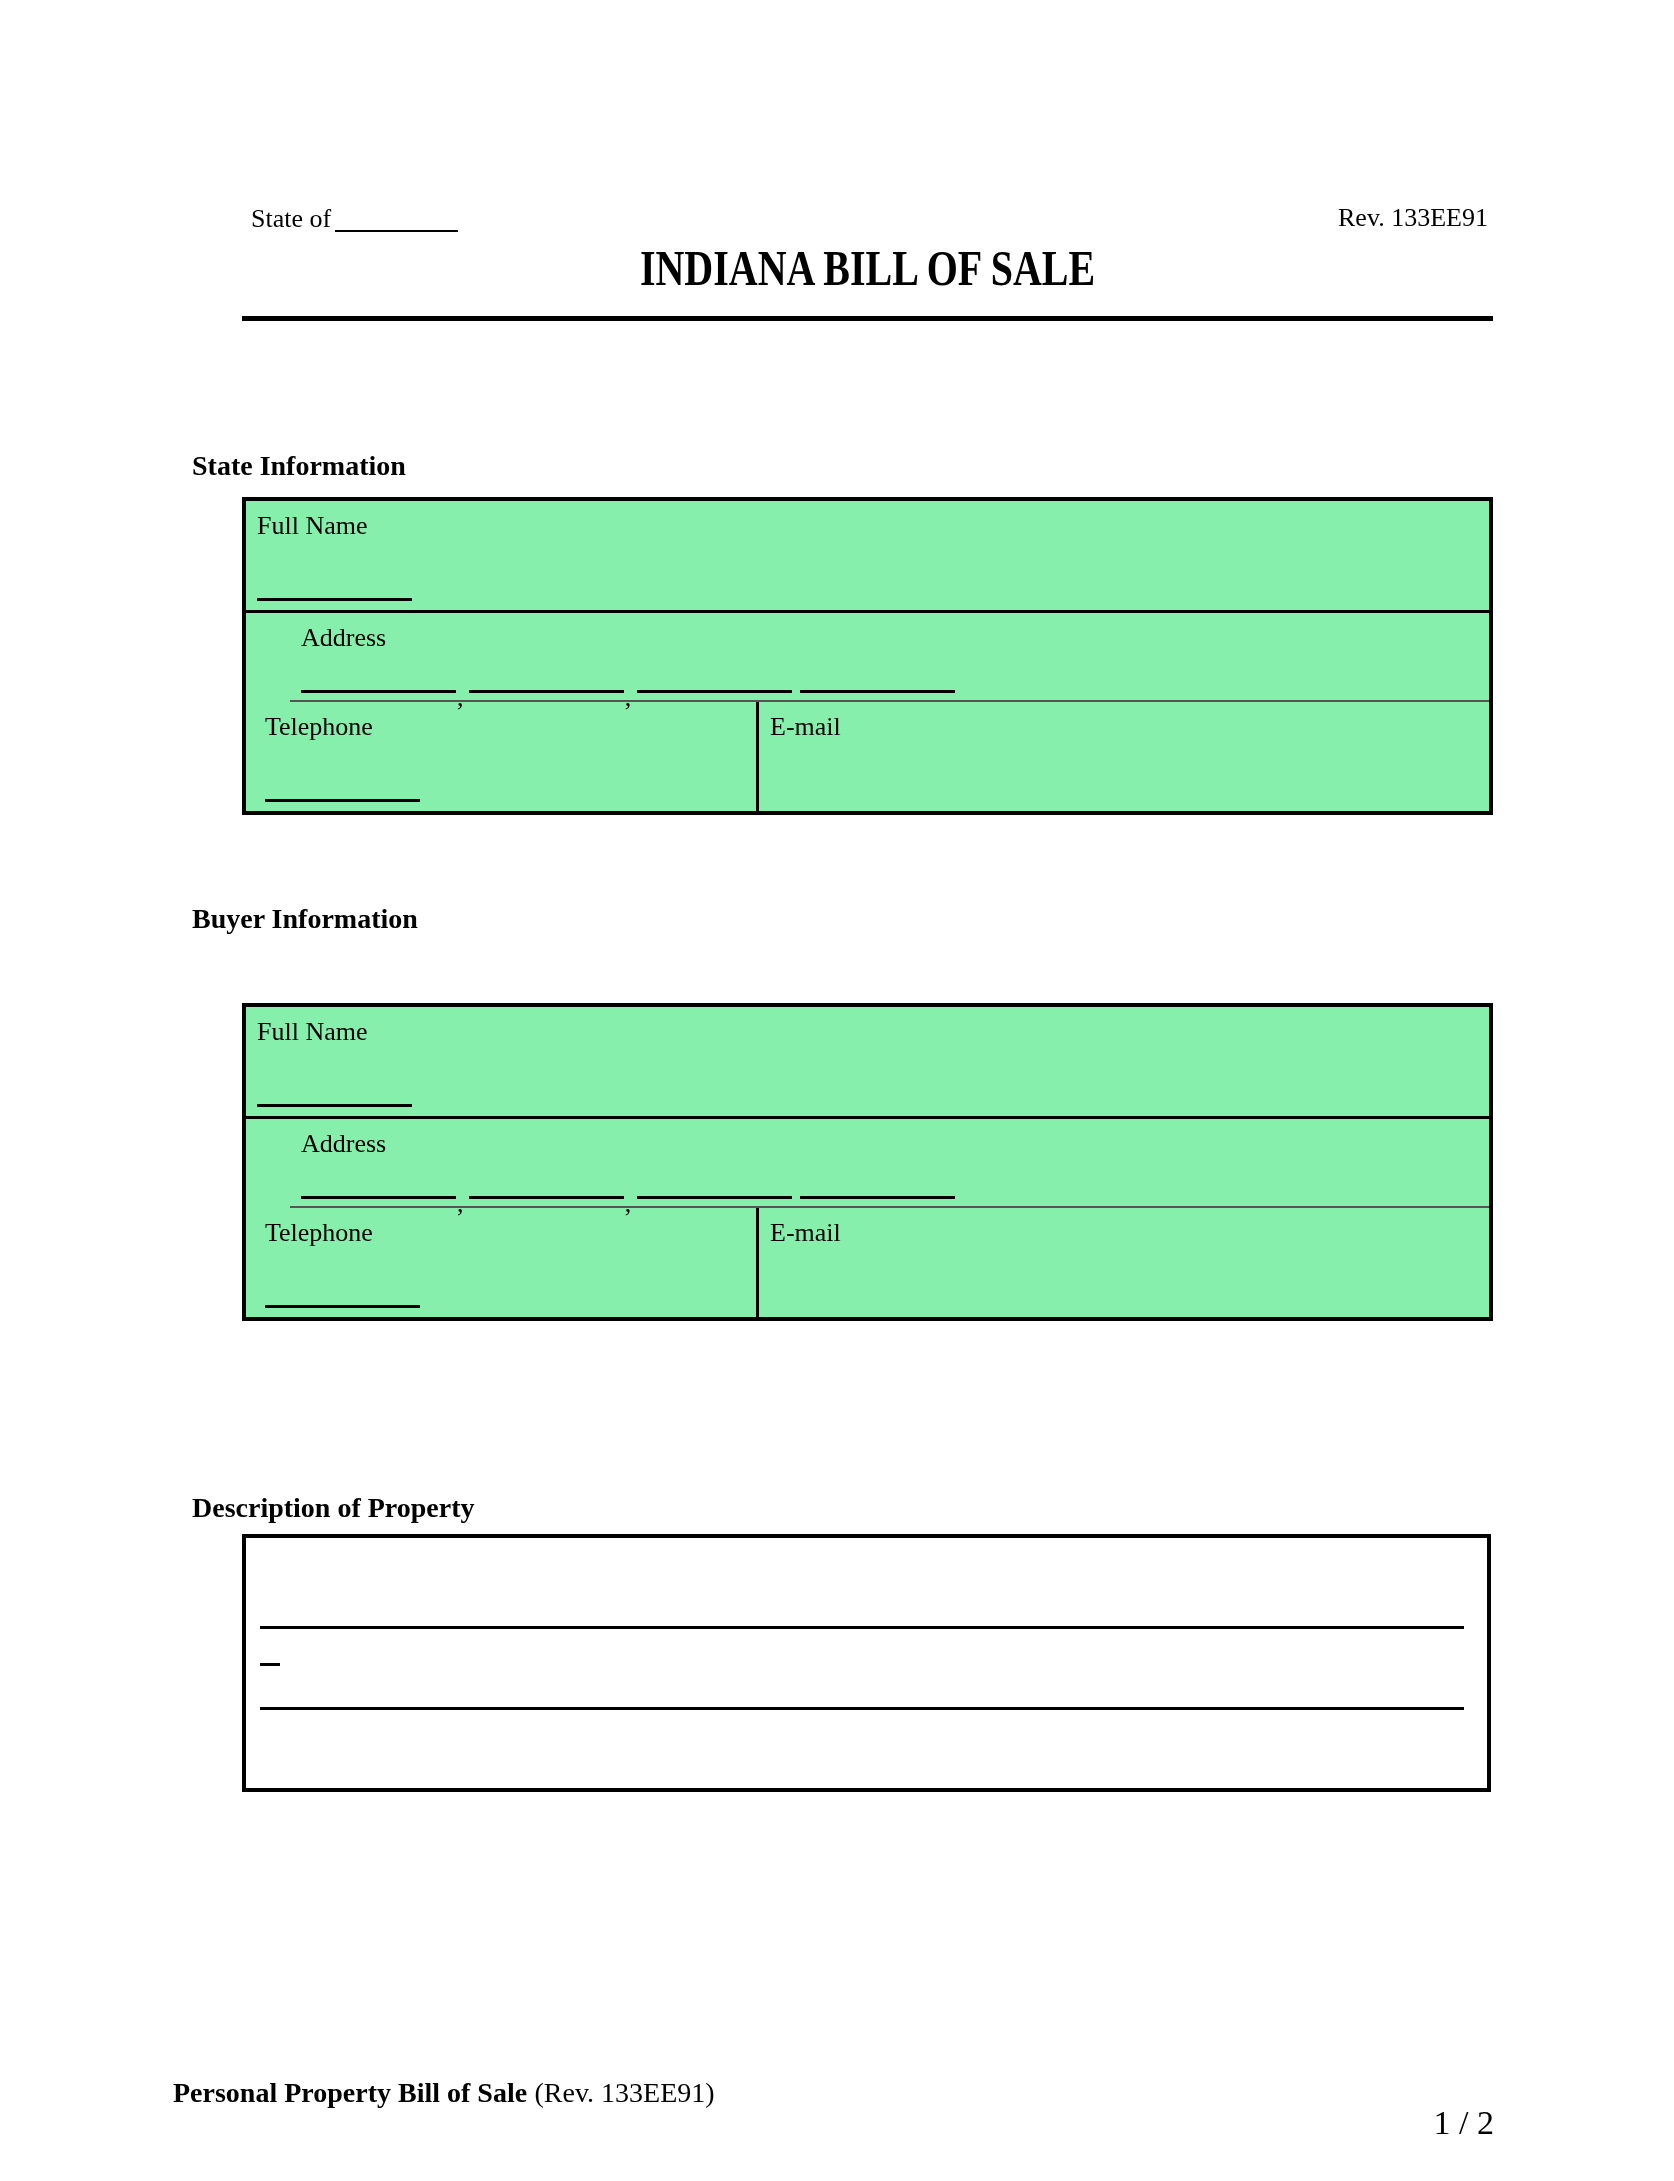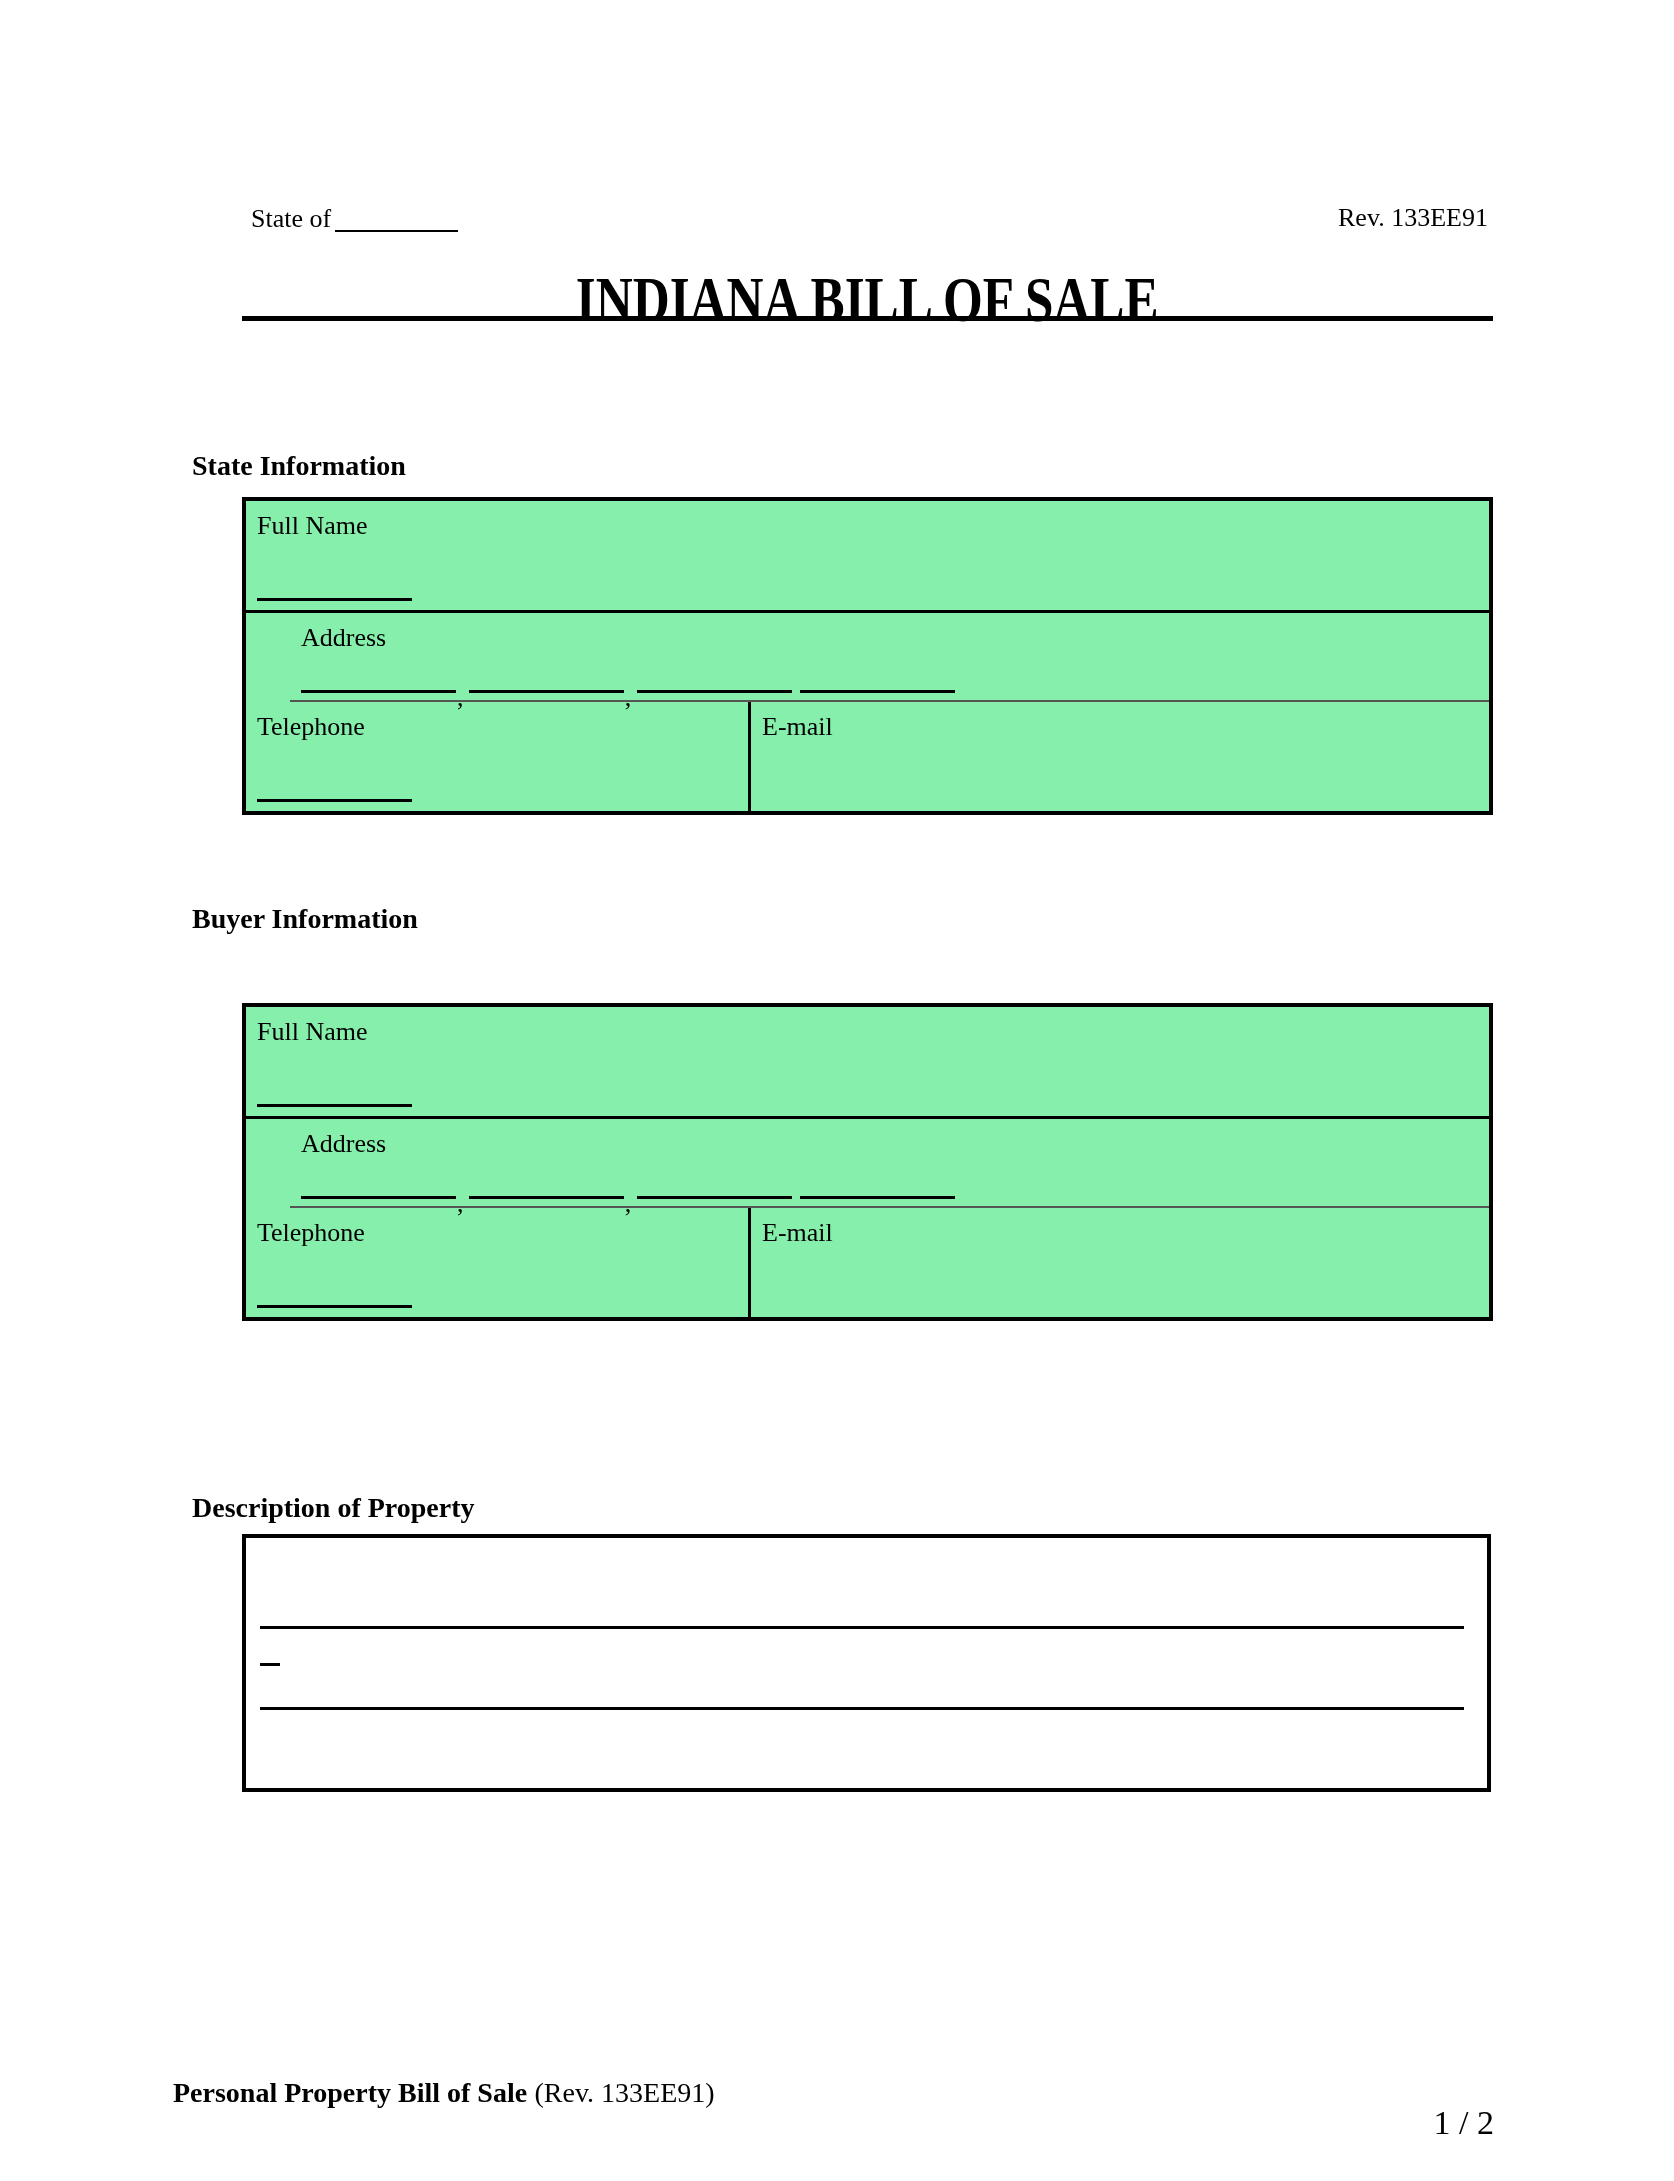--- a/index.html
+++ b/index.html
@@ -26,23 +26,23 @@
     border-bottom: 2.8px solid #000;
     vertical-align: -4.6px;
     margin-left: 3.7px;
   }
   .revision {
     right: 186px; top: 204px;
     font-size: 26px; line-height: 1.1;
     white-space: nowrap;
   }
   .doc-title {
-    left: 242px; top: 265px; width: 1251px;
+    left: 242px; top: 241px; width: 1251px;
     text-align: center;
-    font-size: 64px; font-weight: bold; line-height: 1.1;
+    font-size: 50px; font-weight: bold; line-height: 1.1;
     white-space: nowrap;
   }
   .doc-title-inner { display: inline-block; transform: scaleX(0.8); transform-origin: center; }
   .title-rule {
     left: 242px; top: 316px; width: 1251px; height: 4.6px;
     background: #000;
   }
 
   
   .section-heading {
@@ -61,21 +61,21 @@
     box-sizing: border-box;
     background: #86efac;
   }
   .t-seller { top: 497px; }
   .t-buyer  { top: 1003px; }
   .row { position: relative; box-sizing: border-box; }
   .row-name    { height: 112px; border-bottom: 3.7px solid #000; }
   .row-address { height: 89px;  border-bottom: 2.8px solid #555; margin-left: 44px; }
   .row-contact { height: 109px; display: flex; }
   .cell { position: relative; box-sizing: border-box; }
-  .cell-tel { width: 505px; border-right: 3.7px solid #000; }
+  .cell-tel { width: 505px; border-right: 3.7px solid #000; margin-left: 8px; }
   .cell-email { flex: 1; }
   .field-label {
     position: absolute; left: 11px; top: 11px;
     font-size: 26px; line-height: 1.1; white-space: nowrap;
   }
   .blank-line {
     position: absolute;
     height: 2.8px; background: #000;
   }
   .bl-name { left: 11px; bottom: 9.2px; width: 155px; }

